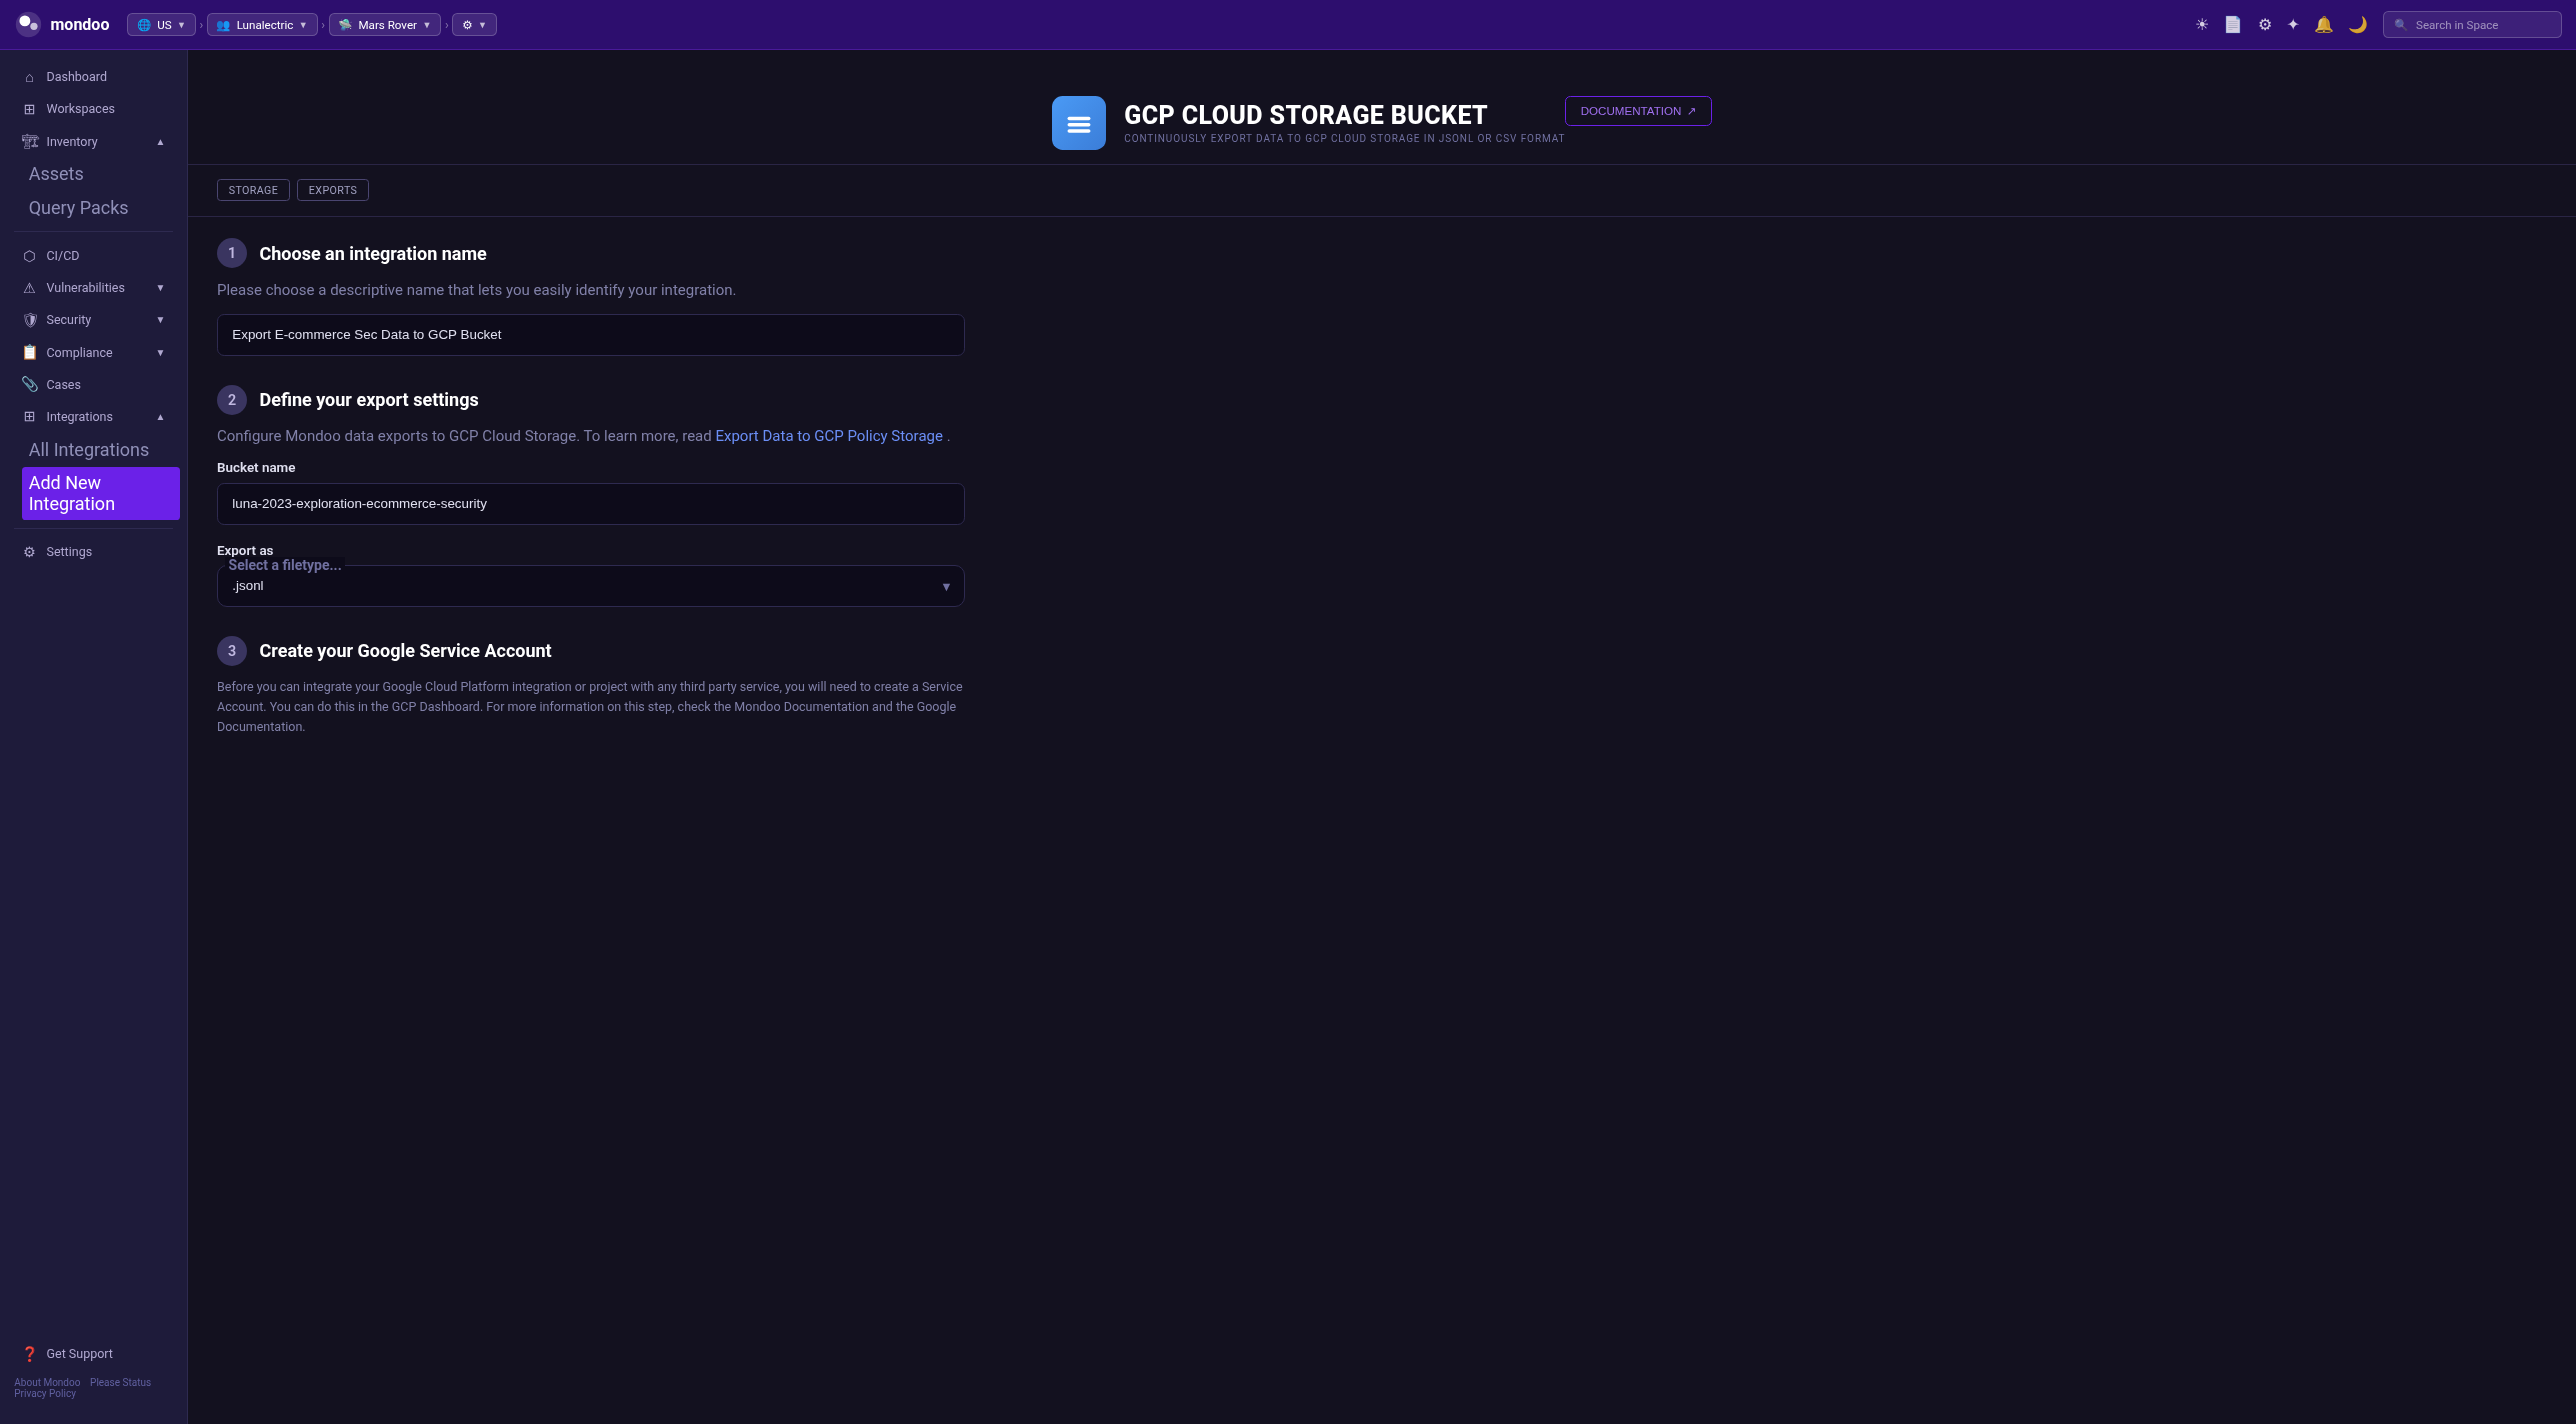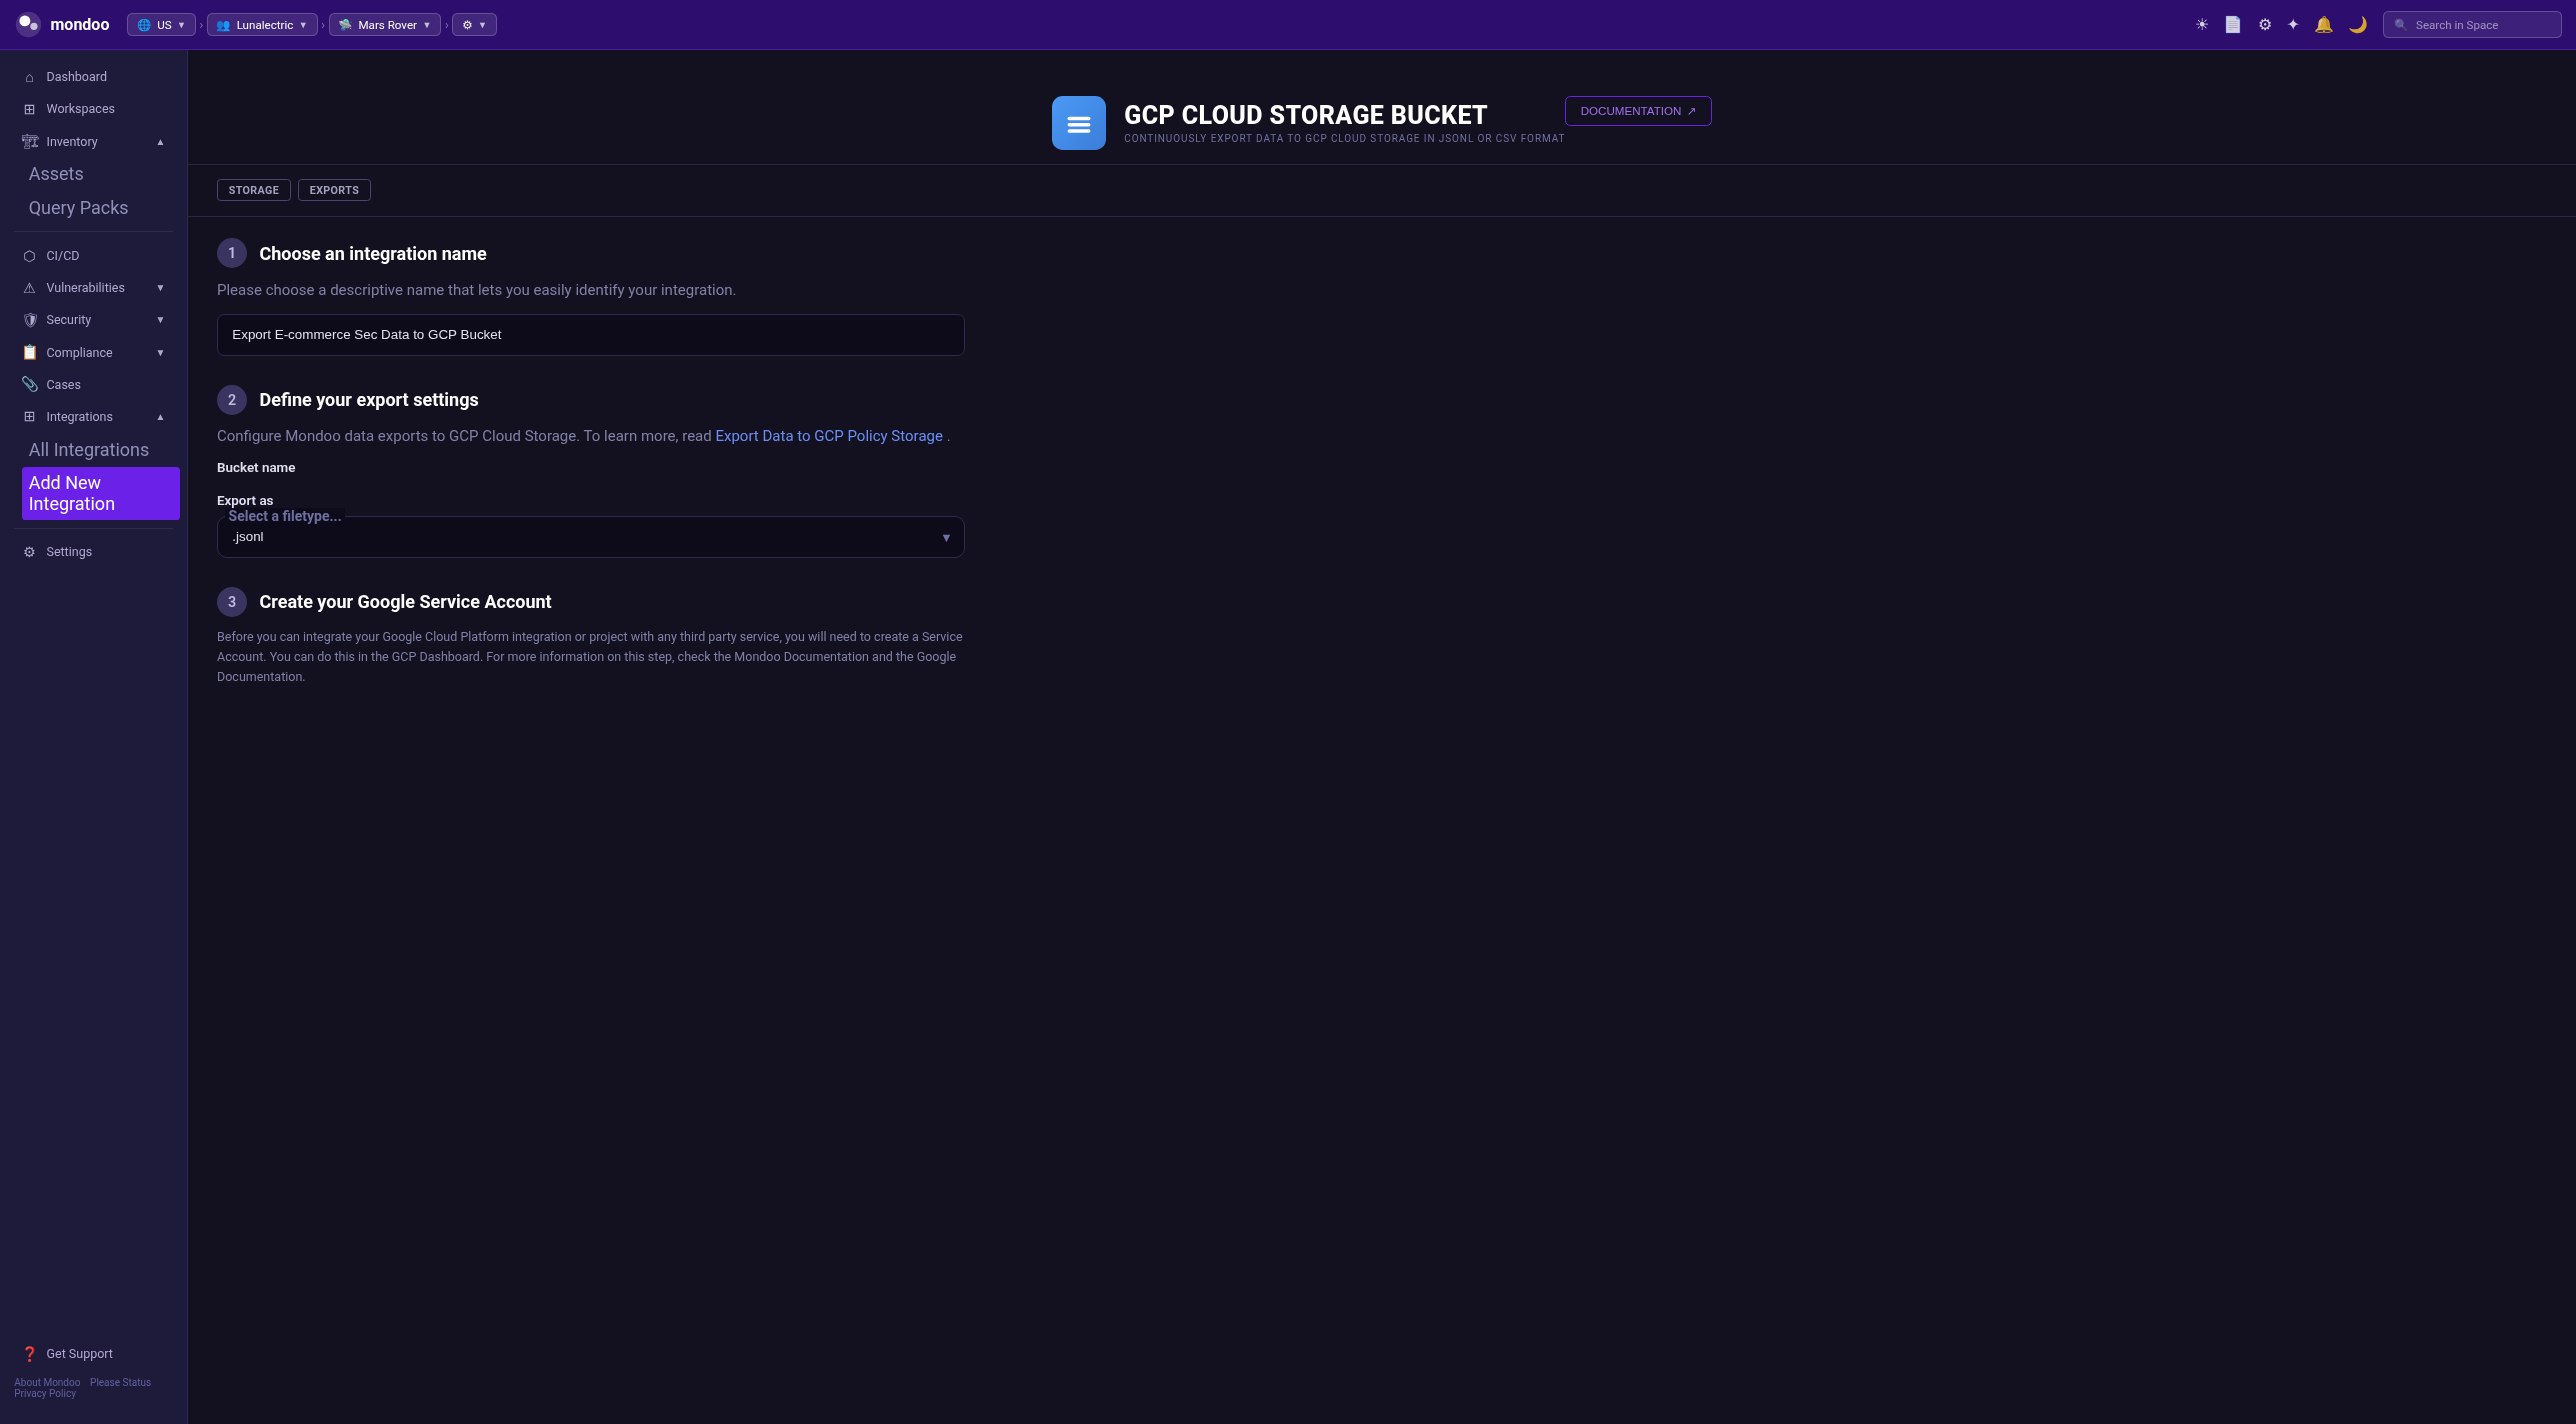--- a/index.html
+++ b/index.html
@@ -217,21 +217,21 @@
       padding: 14.3px 29px;
       border-bottom: 0.9px solid #2a2545;
     }
     .tag {
       border: 0.9px solid #4a4570;
       color: #a0a0c0;
       background: transparent;
       padding: 3.6px 10.7px;
       border-radius: 3.6px;
       font-size: 10.7px;
-      font-weight: 700;
+      font-weight: 400;
       letter-spacing: 0.4px;
       text-transform: uppercase;
       cursor: default;
     }
 
     
     .form-content {
       padding: 21.5px 29px;
       max-width: 806px;
     }
@@ -504,20 +504,21 @@
           <span class="step-title">Define your export settings</span>
         </div>
         <p class="step-description">
           <span>Configure Mondoo data exports to GCP Cloud Storage. To learn more, read </span>
           <a href="#">Export Data to GCP Policy Storage</a>
           <span>.</span>
         </p>
 
         <div class="form-group">
           <label class="form-label">Bucket name</label>
+          <input class="form-input" value="luna-2023-exploration-ecommerce-security" style="">
         </div>
 
         <div class="form-group">
           <label class="form-label">Export as</label>
           <div class="form-select-wrapper">
             <span class="select-label-float">Select a filetype...</span>
             <select class="form-select">
               <option value=".jsonl">.jsonl</option>
               <option value=".csv">.csv</option>
             </select>

